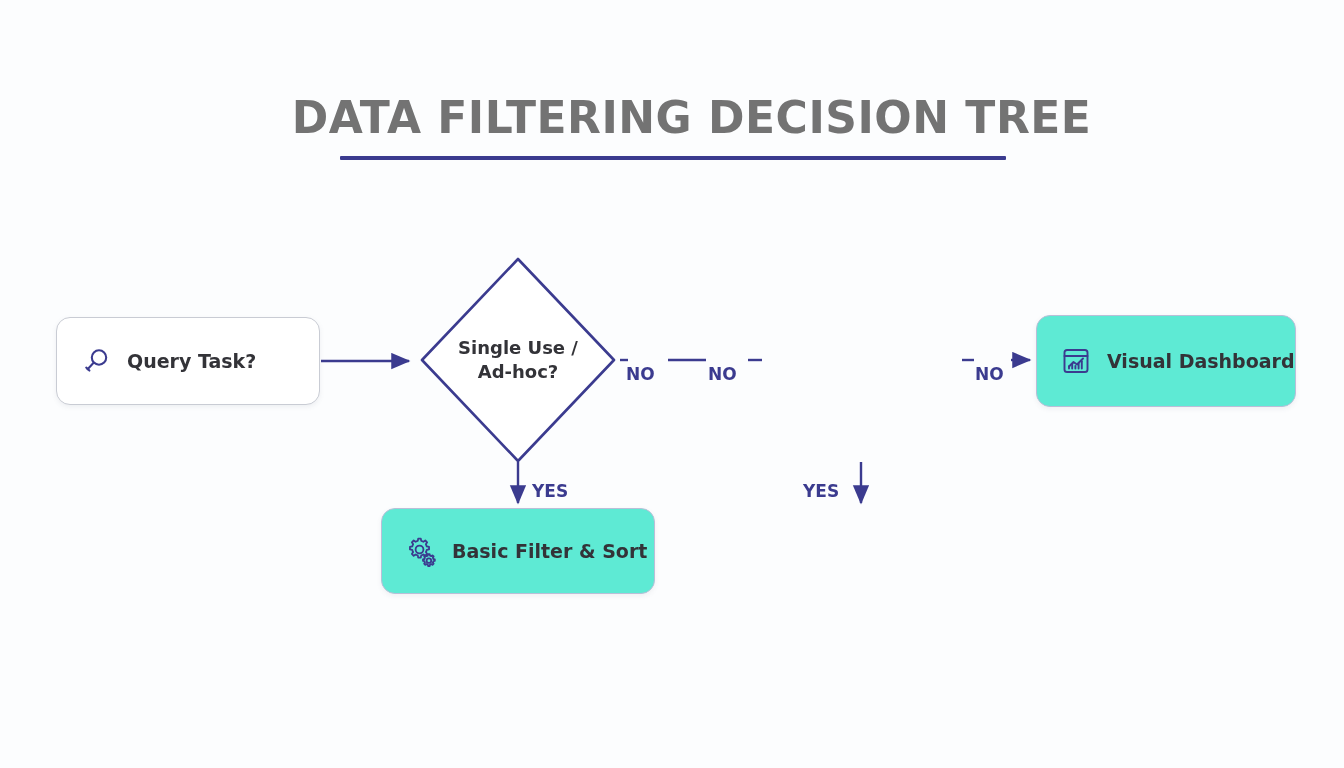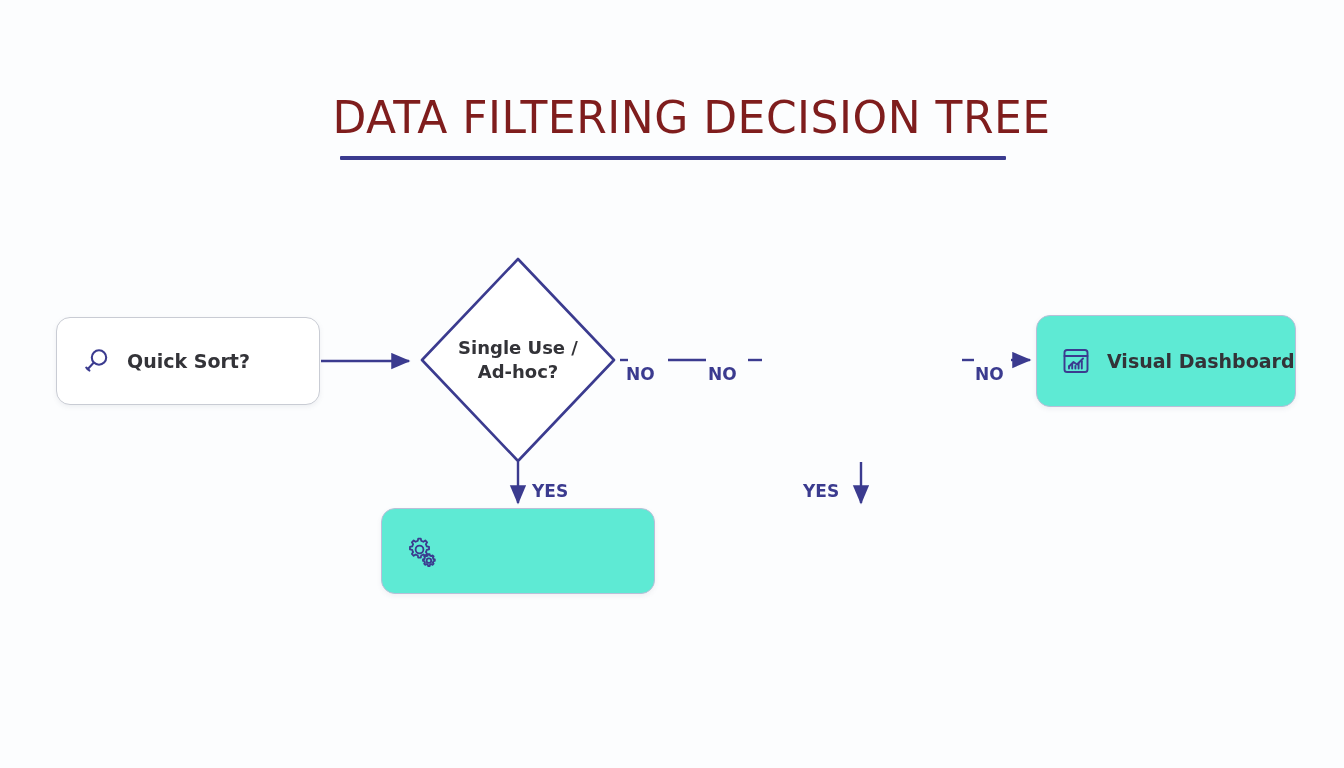--- a/index.html
+++ b/index.html
@@ -26,23 +26,23 @@
   #title-block {
     position: absolute;
     left: 0;
     top: 96px;
     width: 1344px;
     text-align: center;
   }
   #page-title {
     font-family: "DejaVu Sans", sans-serif;
     font-size: 44px;
-    font-weight: normal;
+    font-weight: bold;
     letter-spacing: 0.5px;
-    color: #7f1d1d;
+    color: #737373;
     line-height: 1.0;
     white-space: nowrap;
     padding-left: 39px;
   }
   #title-underline {
     position: absolute;
     left: 340px;
     top: 60px;
     width: 666px;
     height: 4px;
@@ -205,21 +205,21 @@
   <div class="edge-label" id="label-yes-2">YES</div>
 
   <div class="node-box" id="node-start">
     <span class="icon-slot">
       <svg width="30" height="30" viewBox="0 0 30 30" fill="none" stroke="#3b3b8f" stroke-width="2.1" stroke-linecap="round">
         <circle cx="18" cy="11.5" r="7.2"></circle>
         <line x1="12.6" y1="16.8" x2="6.6" y2="23.2"></line>
         <line x1="5.2" y1="21.6" x2="8.4" y2="24.6"></line>
       </svg>
     </span>
-    <span class="node-label">Quick Sort?</span>
+    <span class="node-label">Query Task?</span>
   </div>
 
   <div class="diamond-wrap" id="diamond-single">
     <svg width="200" height="210" viewBox="0 0 200 210">
       <polygon points="100,4 196,105 100,206 4,105" fill="#ffffff" stroke="#3b3b8f" stroke-width="2.6" stroke-linejoin="round"></polygon>
     </svg>
     <div class="diamond-text">
       <span>Single Use /</span>
       <span>Ad-hoc?</span>
     </div>
@@ -244,16 +244,17 @@
 
   <div class="node-box outcome" id="node-basic-filter">
     <span class="icon-slot">
       <svg width="32" height="32" viewBox="0 0 32 32" fill="none" stroke="#3b3b8f" stroke-width="1.8" stroke-linejoin="round">
         <path d="M13.2 3.6 l2.6 0 0.45 2.3 a7.6 7.6 0 0 1 2.1 0.9 l1.95-1.3 1.85 1.85 -1.3 1.95 a7.6 7.6 0 0 1 0.9 2.1 l2.3 0.45 0 2.6 -2.3 0.45 a7.6 7.6 0 0 1-0.9 2.1 l1.3 1.95 -1.85 1.85 -1.95-1.3 a7.6 7.6 0 0 1-2.1 0.9 l-0.45 2.3 -2.6 0 -0.45-2.3 a7.6 7.6 0 0 1-2.1-0.9 l-1.95 1.3 -1.85-1.85 1.3-1.95 a7.6 7.6 0 0 1-0.9-2.1 l-2.3-0.45 0-2.6 2.3-0.45 a7.6 7.6 0 0 1 0.9-2.1 l-1.3-1.95 1.85-1.85 1.95 1.3 a7.6 7.6 0 0 1 2.1-0.9 z"></path>
         <circle cx="14.5" cy="14.5" r="3.9"></circle>
         <path d="M23.1 19.2 l1.6 0 0.3 1.4 a4.7 4.7 0 0 1 1.3 0.55 l1.2-0.8 1.15 1.15 -0.8 1.2 a4.7 4.7 0 0 1 0.55 1.3 l1.4 0.3 0 1.6 -1.4 0.3 a4.7 4.7 0 0 1-0.55 1.3 l0.8 1.2 -1.15 1.15 -1.2-0.8 a4.7 4.7 0 0 1-1.3 0.55 l-0.3 1.4 -1.6 0 -0.3-1.4 a4.7 4.7 0 0 1-1.3-0.55 l-1.2 0.8 -1.15-1.15 0.8-1.2 a4.7 4.7 0 0 1-0.55-1.3 l-1.4-0.3 0-1.6 1.4-0.3 a4.7 4.7 0 0 1 0.55-1.3 l-0.8-1.2 1.15-1.15 1.2 0.8 a4.7 4.7 0 0 1 1.3-0.55 z"></path>
         <circle cx="23.9" cy="25.65" r="2.3"></circle>
       </svg>
     </span>
+    <span class="node-label">Basic Filter &amp; Sort</span>
   </div>
 
 
 </div>
 
 </body></html>

